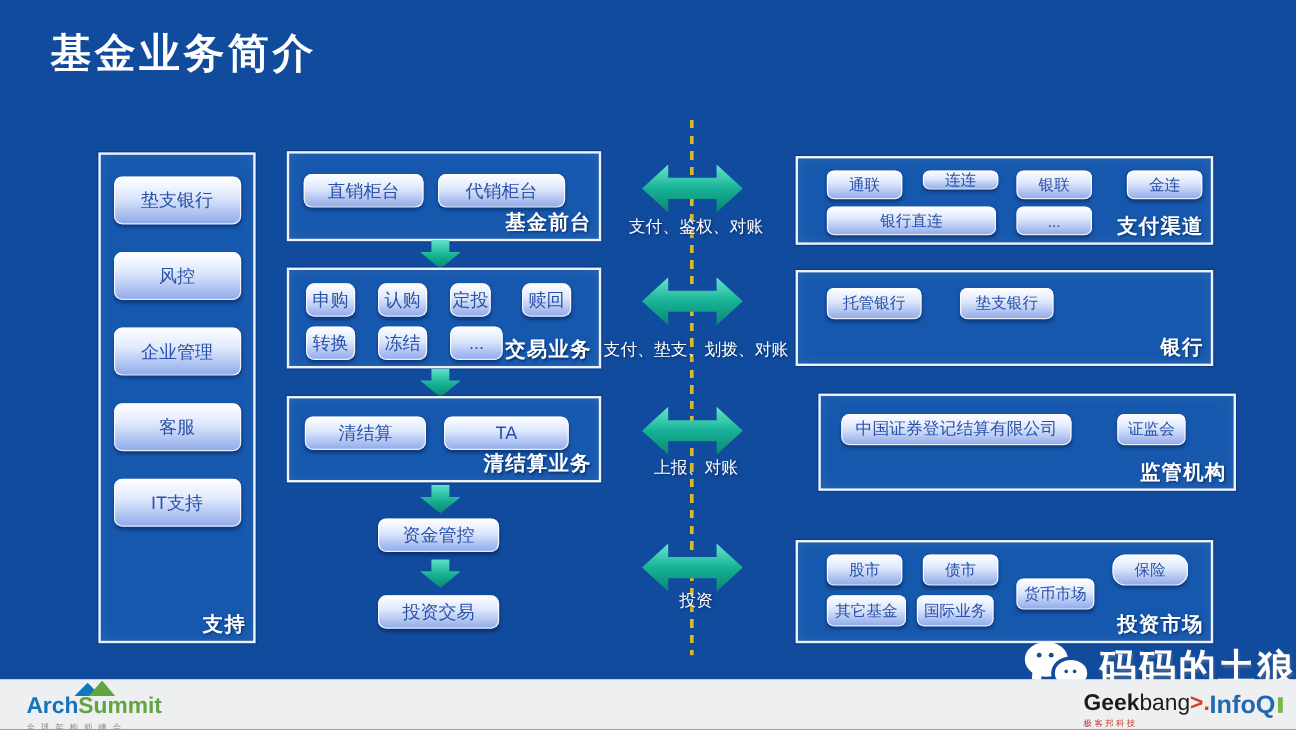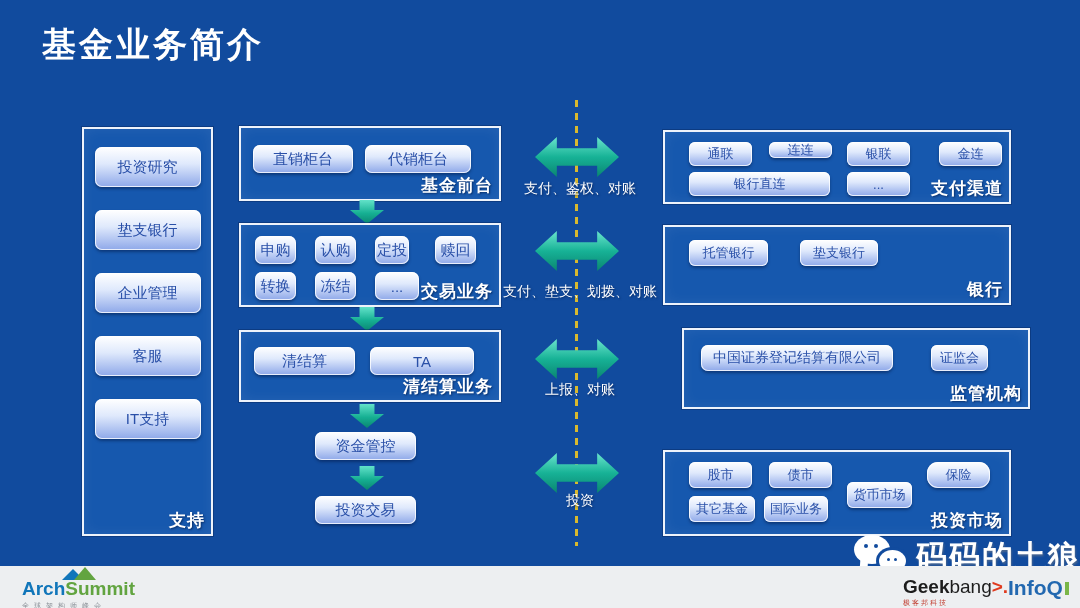--- a/index.html
+++ b/index.html
@@ -79,22 +79,22 @@
     white-space:nowrap;text-shadow:1px 2px 2px rgba(110,120,135,.6);letter-spacing:2px;}
 </style>
 </head>
 <body>
 
 <div class="stage">
 
   <h1 class="page-title">基金业务简介</h1>
 
   <section class="gbox support" style="left:82px;top:127px;width:131px;height:409px;">
-    <div class="btn">投资研究</div>
     <div class="btn">垫支银行</div>
+    <div class="btn">风控</div>
     <div class="btn">企业管理</div>
     <div class="btn">客服</div>
     <div class="btn">IT支持</div>
     <span class="glabel">支持</span>
   </section>
 
   <section class="gbox" style="left:239px;top:126px;width:258px;height:71px;">
     <div class="btn" style="left:12px;top:17px;width:100px;height:28px;">直销柜台</div>
     <div class="btn" style="left:124px;top:17px;width:106px;height:28px;">代销柜台</div>
     <span class="glabel">基金前台</span>

